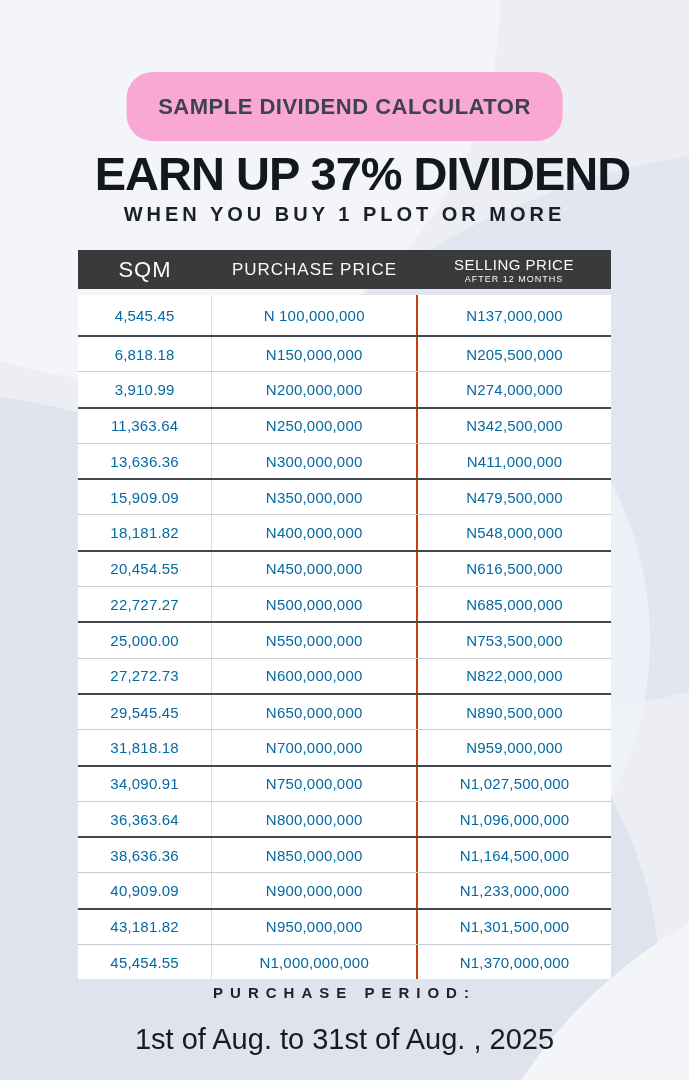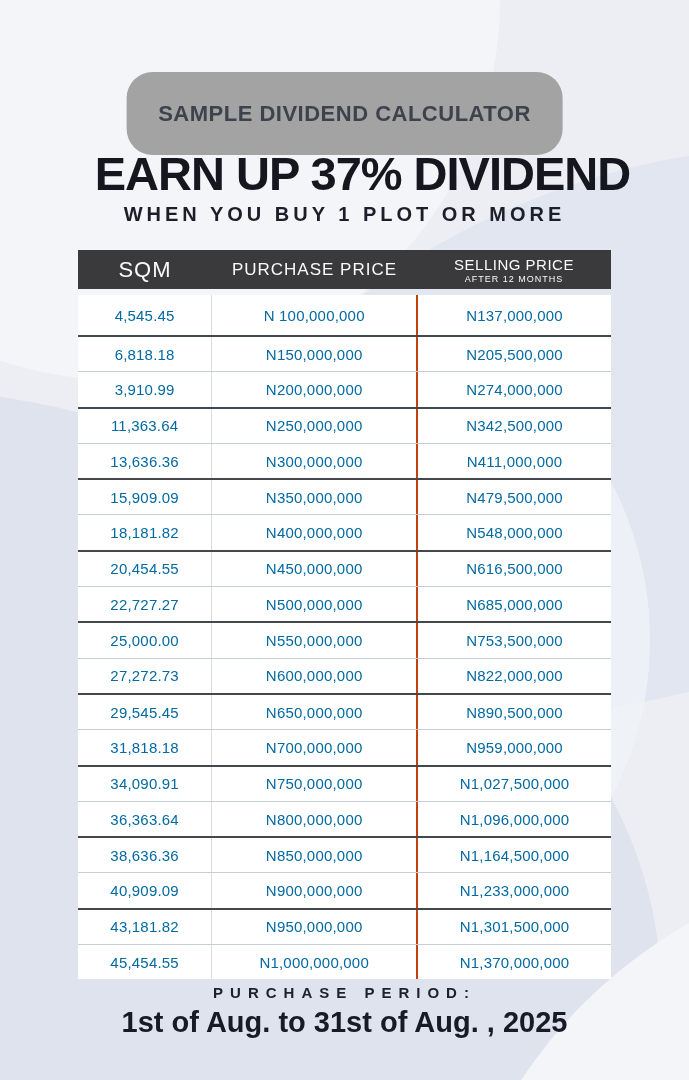--- a/index.html
+++ b/index.html
@@ -27,23 +27,23 @@
     background:#f3f5f9;
   }
   .bg-glow-mid{
     left:90px;top:330px;width:560px;height:620px;border-radius:50%;
     background:#f0f2f7;opacity:.8;
   }
   
   .content{position:absolute;inset:0;z-index:1;}
   .pill{
     position:absolute;top:72px;left:50%;transform:translateX(-50%);
-    height:51px;border-radius:26px;background:#a3a3a3;
+    height:51px;border-radius:26px;background:#f9a8d4;
     display:flex;align-items:center;justify-content:center;
-    padding:16px 32px;white-space:nowrap;
+    padding:9px 32px;white-space:nowrap;
   }
   .pill span{
     font-size:22px;font-weight:bold;letter-spacing:.5px;color:#3e424c;
   }
   .headline{
     position:absolute;top:146px;left:0;width:100%;text-align:center;
     font-size:47px;font-weight:bold;letter-spacing:-1px;color:#15171f;
     white-space:nowrap;
     margin-left:18px;
   }
@@ -76,21 +76,21 @@
   }
   .td:nth-child(1){width:134px;}
   .td:nth-child(2){width:205px;border-left:1px solid #d9dce3;}
   .td:nth-child(3){width:194px;border-left:2px solid #c2410c;}
   
   .validity{position:absolute;top:984px;left:0;width:100%;text-align:center;}
   .validity-label{
     font-size:15px;font-weight:bold;letter-spacing:7px;color:#1e212b;
   }
   .validity-dates{
-    margin-top:5px;font-size:29px;font-weight:bold;letter-spacing:0;color:#181b25;
+    margin-top:22px;font-size:29px;font-weight:normal;letter-spacing:0;color:#181b25;
   }
 </style>
 </head>
 <body>
 
 <div class="bg bg-glow-tl"></div>
 <div class="bg bg-band-right"></div>
 <div class="bg bg-band-left"></div>
 <div class="bg bg-glow-mid"></div>
 <div class="bg bg-glow-br"></div>

